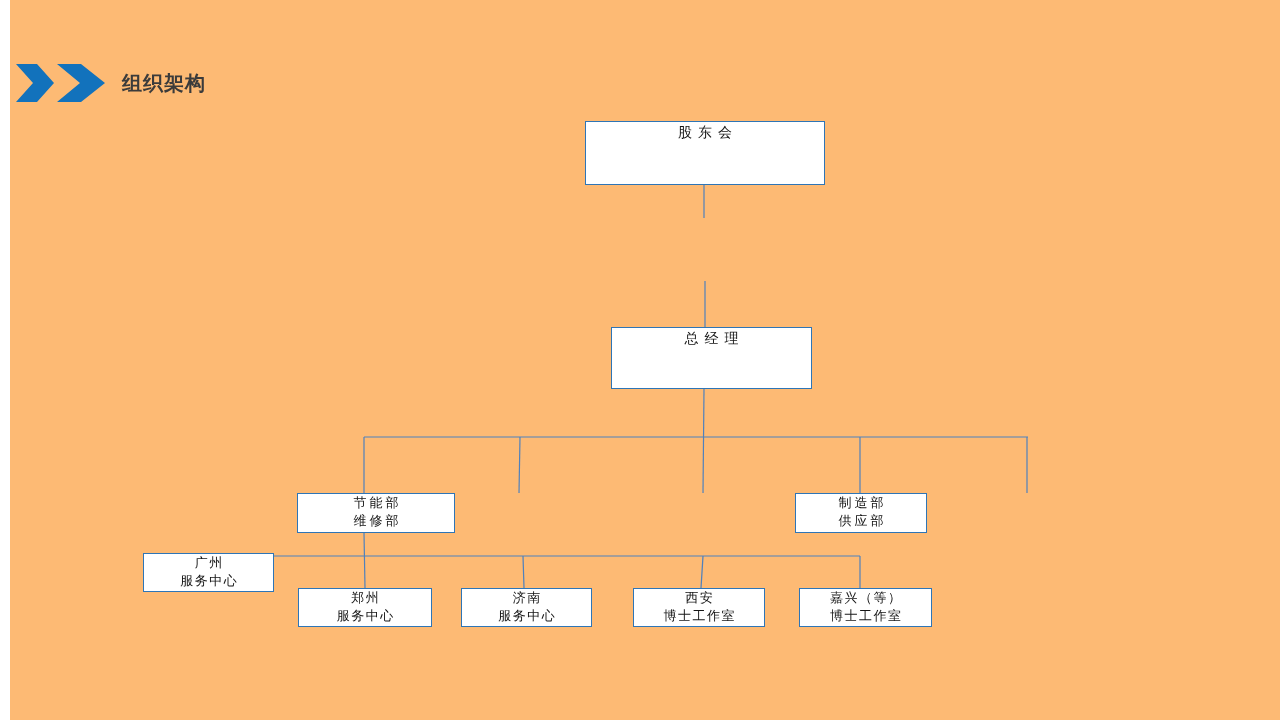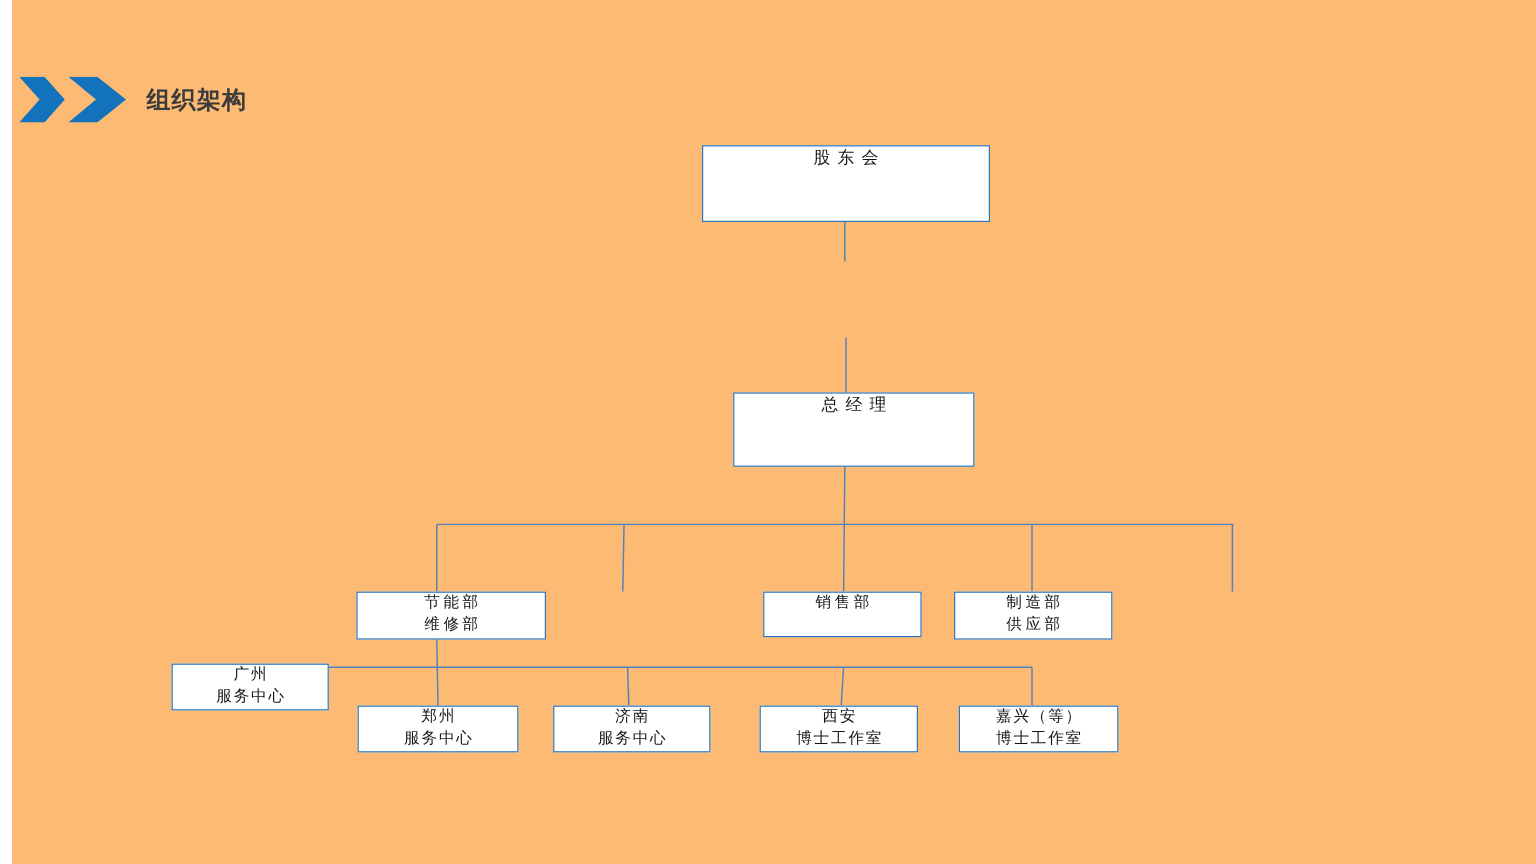--- a/index.html
+++ b/index.html
@@ -64,23 +64,20 @@
     <span>股东会</span>
   </div>
   <div class="node lvl-top" style="left:601px; top:327px; width:201px; height:62px">
     <span>总经理</span>
   </div>
 
   <div class="node lvl-dept" style="left:287px; top:493px; width:158px; height:40px">
     <span>节能部
 维修部</span>
   </div>
-  <div class="node lvl-dept" style="left:626px; top:493px; width:132px; height:38px">
-    <span>销售部</span>
-  </div>
   <div class="node lvl-dept" style="left:785px; top:493px; width:132px; height:40px">
     <span>制造部
 供应部</span>
   </div>
 
   <div class="node lvl-svc" style="left:133px; top:553px; width:131px; height:39px">
     <span>广州
 服务中心</span>
   </div>
   <div class="node lvl-svc" style="left:288px; top:588px; width:134px; height:39px">

